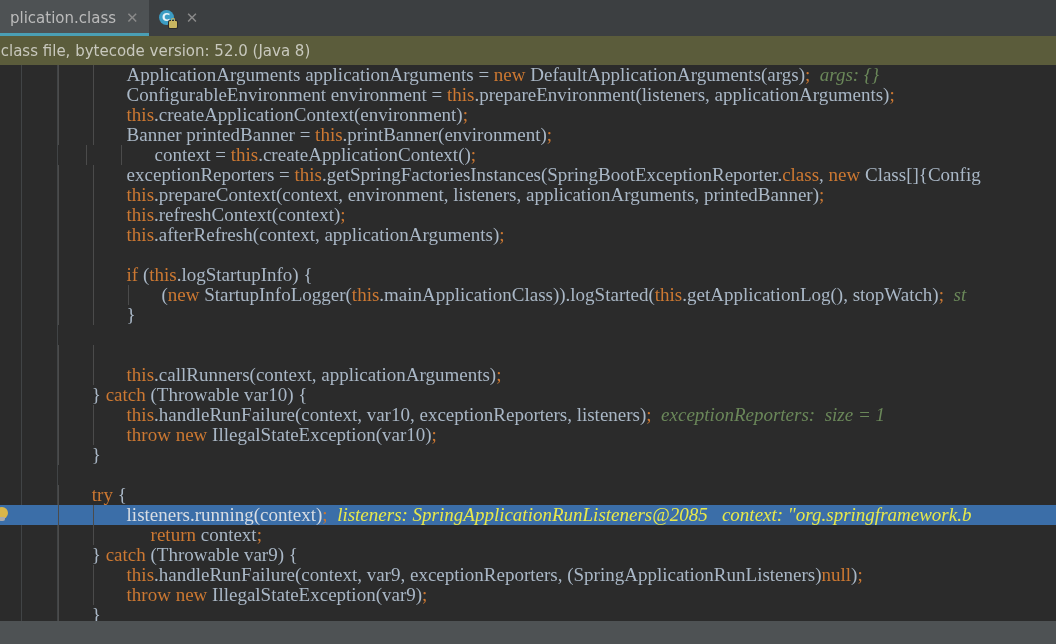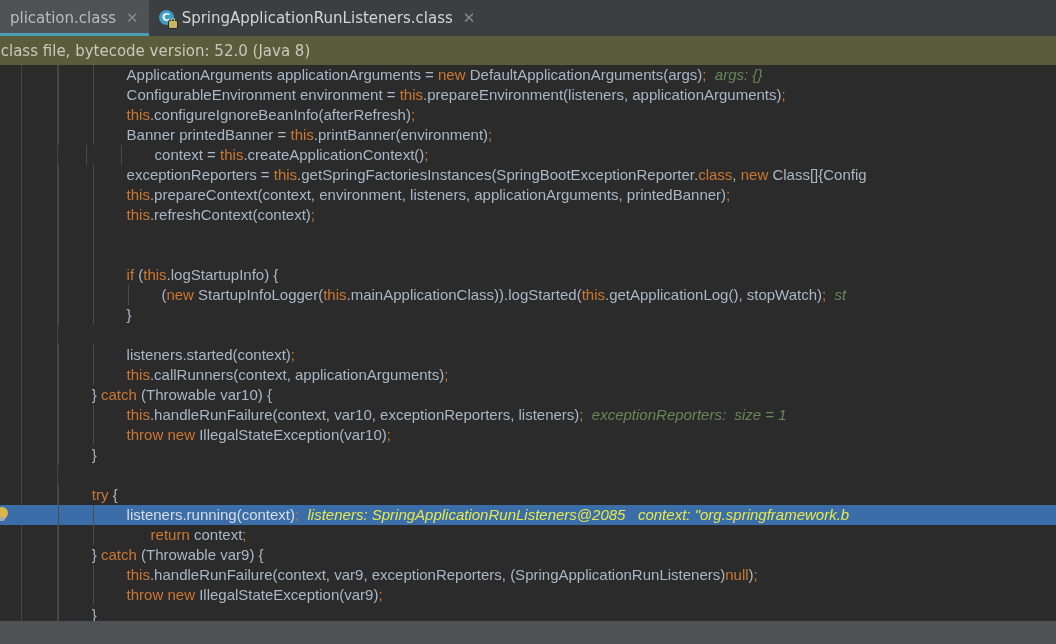--- a/index.html
+++ b/index.html
@@ -179,22 +179,22 @@
   .lines {
     position: absolute;
     left: 0; top: 0;
     width: 1056px;
   }
   .line {
     position: relative;
     height: 20px;
     line-height: 20px;
     white-space: pre;
-    font-family: Liberation Sans, sans-serif;
-    font-size: 15px;
+    font-family: Liberation Serif, serif;
+    font-size: 19px;
     color: #a9b7c6;
   }
   .line .code {
     position: absolute;
     left: 57px;
     top: 0;
     white-space: pre;
   }
   .line.selected {
     background: transparent;
@@ -259,50 +259,49 @@
       <span class="tab-close">✕</span>
       <span class="tab-underline"></span>
     </div>
 
     <div class="tab active">
       <span class="class-icon">
         <span class="disc"></span>
         <span class="letter">C</span>
         <span class="lock"></span>
       </span>
-      <span class="tab-label">SpringApplicationRunListeners.class</span>
       <span class="tab-close">✕</span>
     </div>
 
   </div>
 
   <div class="banner">
     <span class="banner-text">.class file, bytecode version: 52.0 (Java 8)</span>
   </div>
 
   <div class="editor">
       <div style="position: absolute; left: 0px; top: 440px; width: 1056px; height: 20px; background: rgb(59, 110, 168); z-index: 0;"></div>
     <div class="gutter-line g1"></div>
     <div class="gutter-line g2"></div>
     <div class="lines" id="lines">
         <div class="line" style="top: 0px; position: absolute; left: 0px; width: 1056px;"><div class="indent" style="left: 58px;"></div><div class="indent" style="left: 92.8px;"></div><span class="code" style="left: 126.6px;"><span class="pln">ApplicationArguments applicationArguments = </span><span class="kw">new</span><span class="pln"> DefaultApplicationArguments(args)</span><span class="semi">;</span><span class="hint">  args: {}</span></span></div>
         <div class="line" style="top: 20px; position: absolute; left: 0px; width: 1056px;"><div class="indent" style="left: 58px;"></div><div class="indent" style="left: 92.8px;"></div><span class="code" style="left: 126.6px;"><span class="pln">ConfigurableEnvironment environment = </span><span class="kw">this</span><span class="pln">.prepareEnvironment(listeners, applicationArguments)</span><span class="semi">;</span></span></div>
-        <div class="line" style="top: 40px; position: absolute; left: 0px; width: 1056px;"><div class="indent" style="left: 58px;"></div><div class="indent" style="left: 92.8px;"></div><span class="code" style="left: 126.6px;"><span class="kw">this</span><span class="pln">.configureIgnoreBeanInfo(afterRefresh)</span><span class="semi">;</span></span></div>
+        <div class="line" style="top: 40px; position: absolute; left: 0px; width: 1056px;"><div class="indent" style="left: 58px;"></div><div class="indent" style="left: 92.8px;"></div><span class="code" style="left: 126.6px;"><span class="kw">this</span><span class="pln">.createApplicationContext(environment)</span><span class="semi">;</span></span></div>
         <div class="line" style="top: 60px; position: absolute; left: 0px; width: 1056px;"><div class="indent" style="left: 58px;"></div><div class="indent" style="left: 92.8px;"></div><span class="code" style="left: 126.6px;"><span class="pln">Banner printedBanner = </span><span class="kw">this</span><span class="pln">.printBanner(environment)</span><span class="semi">;</span></span></div>
         <div class="line" style="top: 80px; position: absolute; left: 0px; width: 1056px; margin-left: 28px;"><div class="indent" style="left: 58px;"></div><div class="indent" style="left: 92.8px;"></div><span class="code" style="left: 126.6px;"><span class="pln">context = </span><span class="kw">this</span><span class="pln">.createApplicationContext()</span><span class="semi">;</span></span></div>
         <div class="line" style="top: 100px; position: absolute; left: 0px; width: 1056px;"><div class="indent" style="left: 58px;"></div><div class="indent" style="left: 92.8px;"></div><span class="code" style="left: 126.6px;"><span class="pln">exceptionReporters = </span><span class="kw">this</span><span class="pln">.getSpringFactoriesInstances(SpringBootExceptionReporter.</span><span class="kw">class</span><span class="pln">, </span><span class="kw">new</span><span class="pln"> Class[]{Config</span></span></div>
         <div class="line" style="top: 120px; position: absolute; left: 0px; width: 1056px;"><div class="indent" style="left: 58px;"></div><div class="indent" style="left: 92.8px;"></div><span class="code" style="left: 126.6px;"><span class="kw">this</span><span class="pln">.prepareContext(context, environment, listeners, applicationArguments, printedBanner)</span><span class="semi">;</span></span></div>
         <div class="line" style="top: 140px; position: absolute; left: 0px; width: 1056px;"><div class="indent" style="left: 58px;"></div><div class="indent" style="left: 92.8px;"></div><span class="code" style="left: 126.6px;"><span class="kw">this</span><span class="pln">.refreshContext(context)</span><span class="semi">;</span></span></div>
-        <div class="line" style="top: 160px; position: absolute; left: 0px; width: 1056px;"><div class="indent" style="left: 58px;"></div><div class="indent" style="left: 92.8px;"></div></div>
+        <div class="line" style="top: 160px; position: absolute; left: 0px; width: 1056px;"><div class="indent" style="left: 58px;"></div><div class="indent" style="left: 92.8px;"></div><span class="code" style="left: 126.6px;"><span class="kw">this</span><span class="pln">.afterRefresh(context, applicationArguments)</span><span class="semi">;</span></span></div>
         <div class="line" style="top: 180px; position: absolute; left: 0px; width: 1056px;"><div class="indent" style="left: 58px;"></div><div class="indent" style="left: 92.8px;"></div></div>
         <div class="line" style="top: 200px; position: absolute; left: 0px; width: 1056px;"><div class="indent" style="left: 58px;"></div><div class="indent" style="left: 92.8px;"></div><span class="code" style="left: 126.6px;"><span class="kw">if</span><span class="pln"> (</span><span class="kw">this</span><span class="pln">.logStartupInfo) {</span></span></div>
         <div class="line" style="top: 220px; position: absolute; left: 0px; width: 1056px;"><div class="indent" style="left: 58px;"></div><div class="indent" style="left: 92.8px;"></div><div class="indent" style="left: 127.6px;"></div><span class="code" style="left: 161.4px;"><span class="pln">(</span><span class="kw">new</span><span class="pln"> StartupInfoLogger(</span><span class="kw">this</span><span class="pln">.mainApplicationClass)).logStarted(</span><span class="kw">this</span><span class="pln">.getApplicationLog(), stopWatch)</span><span class="semi">;</span><span class="hint">  st</span></span></div>
         <div class="line" style="top: 240px; position: absolute; left: 0px; width: 1056px;"><div class="indent" style="left: 58px;"></div><div class="indent" style="left: 92.8px;"></div><span class="code" style="left: 126.6px;"><span class="pln">}</span></span></div>
         <div class="line" style="top: 260px; position: absolute; left: 0px; width: 1056px;"><span class="code" style="left: 57px;"></span></div>
-        <div class="line" style="top: 280px; position: absolute; left: 0px; width: 1056px;"><div class="indent" style="left: 58px;"></div><div class="indent" style="left: 92.8px;"></div><span class="code" style="left: 126.6px;"><span class="pln">listeners.started(context)</span><span class="semi">;</span></span></div>
+        <div class="line" style="top: 280px; position: absolute; left: 0px; width: 1056px;"><div class="indent" style="left: 58px;"></div><div class="indent" style="left: 92.8px;"></div></div>
         <div class="line" style="top: 300px; position: absolute; left: 0px; width: 976px;"><div class="indent" style="left: 58px;"></div><div class="indent" style="left: 92.8px;"></div><span class="code" style="left: 126.6px;"><span class="kw">this</span><span class="pln">.callRunners(context, applicationArguments)</span><span class="semi">;</span></span></div>
         <div class="line" style="top: 320px; position: absolute; left: 0px; width: 1056px;"><div class="indent" style="left: 58px;"></div><span class="code" style="left: 91.8px;"><span class="pln">} </span><span class="kw">catch</span><span class="pln"> (Throwable var10) {</span></span></div>
         <div class="line" style="top: 340px; position: absolute; left: 0px; width: 1056px;"><div class="indent" style="left: 58px;"></div><div class="indent" style="left: 92.8px;"></div><span class="code" style="left: 126.6px;"><span class="kw">this</span><span class="pln">.handleRunFailure(context, var10, exceptionReporters, listeners)</span><span class="semi">;</span><span class="hint">  exceptionReporters:  size = 1</span></span></div>
         <div class="line" style="top: 360px; position: absolute; left: 0px; width: 1056px;"><div class="indent" style="left: 58px;"></div><div class="indent" style="left: 92.8px;"></div><span class="code" style="left: 126.6px;"><span class="kw">throw</span><span class="pln"> </span><span class="kw">new</span><span class="pln"> IllegalStateException(var10)</span><span class="semi">;</span></span></div>
         <div class="line" style="top: 380px; position: absolute; left: 0px; width: 1056px;"><div class="indent" style="left: 58px;"></div><span class="code" style="left: 91.8px;"><span class="pln">}</span></span></div>
         <div class="line" style="top: 400px; position: absolute; left: 0px; width: 1056px;"><span class="code" style="left: 57px;"></span></div>
         <div class="line" style="top: 420px; position: absolute; left: 0px; width: 868px;"><div class="indent" style="left: 58px;"></div><span class="code" style="left: 91.8px;"><span class="kw">try</span><span class="pln"> {</span></span></div>
         <div class="line selected" style="top: 440px; position: absolute; left: 0px; width: 1056px;"><div class="sel-bg"></div><div class="indent" style="left: 58px;"></div><div class="indent" style="left: 92.8px;"></div><span class="code" style="left: 126.6px;"><span class="sel-txt">listeners.running(context)</span><span class="semi">;</span><span class="hint-sel">  listeners: SpringApplicationRunListeners@2085   context: "org.springframework.b</span></span></div>
         <div class="line" style="top: 460px; position: absolute; left: 0px; width: 1056px;"><div class="indent" style="left: 58px;"></div><div class="indent" style="left: 92.8px;"></div><span class="code" style="left: 126.6px; margin-left: 24px;"><span class="kw">return</span><span class="pln"> context</span><span class="semi">;</span></span></div>
         <div class="line" style="top: 480px; position: absolute; left: 0px; width: 1056px;"><div class="indent" style="left: 58px;"></div><span class="code" style="left: 91.8px;"><span class="pln">} </span><span class="kw">catch</span><span class="pln"> (Throwable var9) {</span></span></div>

